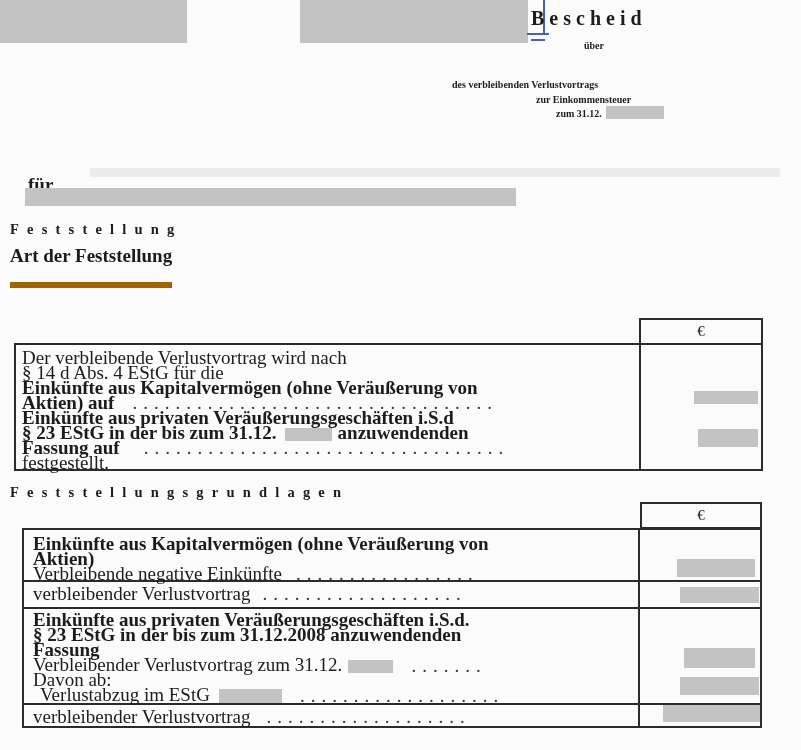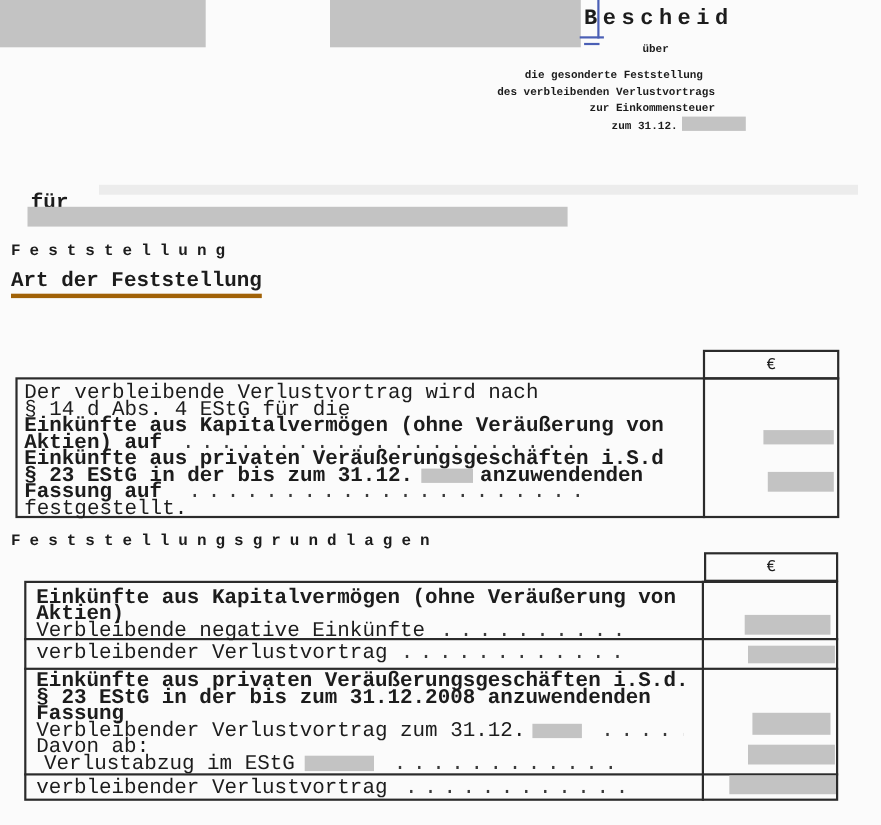--- a/index.html
+++ b/index.html
@@ -1,25 +1,25 @@
 <!DOCTYPE html>
 <html><head>
 <meta charset="utf-8">
 <style>
   html,body{margin:0;padding:0;background:#e8e8e8;}
   .page{
     position:relative;width:801px;height:750px;margin:0 auto;
     background:#fbfbfb;overflow:hidden;
-    font-family:Liberation Mono, monospace;
+    font-family:Liberation Serif, serif;
     color:#1c1c1c;
   }
   .line{position:absolute;font-size:19px;line-height:15px;white-space:nowrap;}
   .t14{font-size:10px;line-height:14px;}
   .b{font-weight:bold;}
-  .u span{border-bottom:4px solid #a16207;padding-bottom:1px;}
+  .u span{border-bottom:6px solid #a16207;padding-bottom:16px;}
   .bescheid{font-size:20px;line-height:22px;font-weight:bold;letter-spacing:5px;}
   .spaced{font-size:14.5px;font-weight:bold;letter-spacing:8.2px;}
   .redact{position:absolute;background:#c3c3c3;}
   .iredact{display:inline-block;background:#c3c3c3;vertical-align:-2px;height:13px;}
   .dots{display:inline-block;height:15px;line-height:15px;vertical-align:bottom;
         overflow:hidden;letter-spacing:6px;color:#3a3a3a;font-weight:normal;}
   .box{position:absolute;border:2px solid #2b2b2b;box-sizing:border-box;background:transparent;}
   .eur{display:flex;align-items:center;justify-content:center;font-size:15px;}
   .bar{position:absolute;background:#2b2b2b;}
   .stamp{position:absolute;background:#4a5fb5;}
@@ -32,21 +32,20 @@
 
   <div class="redact" style="left:0;top:0;width:187px;height:43px"></div>
   <div class="redact" style="left:300px;top:0;width:228px;height:43px"></div>
 
   <div class="stamp" style="left:543px;top:0;width:2px;height:35px"></div>
   <div class="stamp" style="left:527px;top:33px;width:22px;height:2px"></div>
   <div class="stamp" style="left:531px;top:39px;width:14px;height:2px"></div>
 
   <div class="line bescheid" style="left:531px;top:7px">Bescheid</div>
   <div class="line t14 b" style="left:584px;top:39px">über</div>
-  <div class="line t14 b" style="left:477px;top:63px">die gesonderte Feststellung</div>
   <div class="line t14 b" style="left:452px;top:78px">des verbleibenden Verlustvortrags</div>
   <div class="line t14 b" style="left:536px;top:93px">zur Einkommensteuer</div>
   <div class="line t14 b" style="left:556px;top:106px">
     <span>zum 31.12.</span><span class="iredact" style="width:58px;margin-left:4px"></span>
   </div>
 
   <div class="smudge" style="left:90px;top:168px;width:690px;height:9px"></div>
   <div class="line b" style="left:28px;top:177px">für</div>
   <div class="redact" style="left:25px;top:188px;width:491px;height:18px"></div>
 

